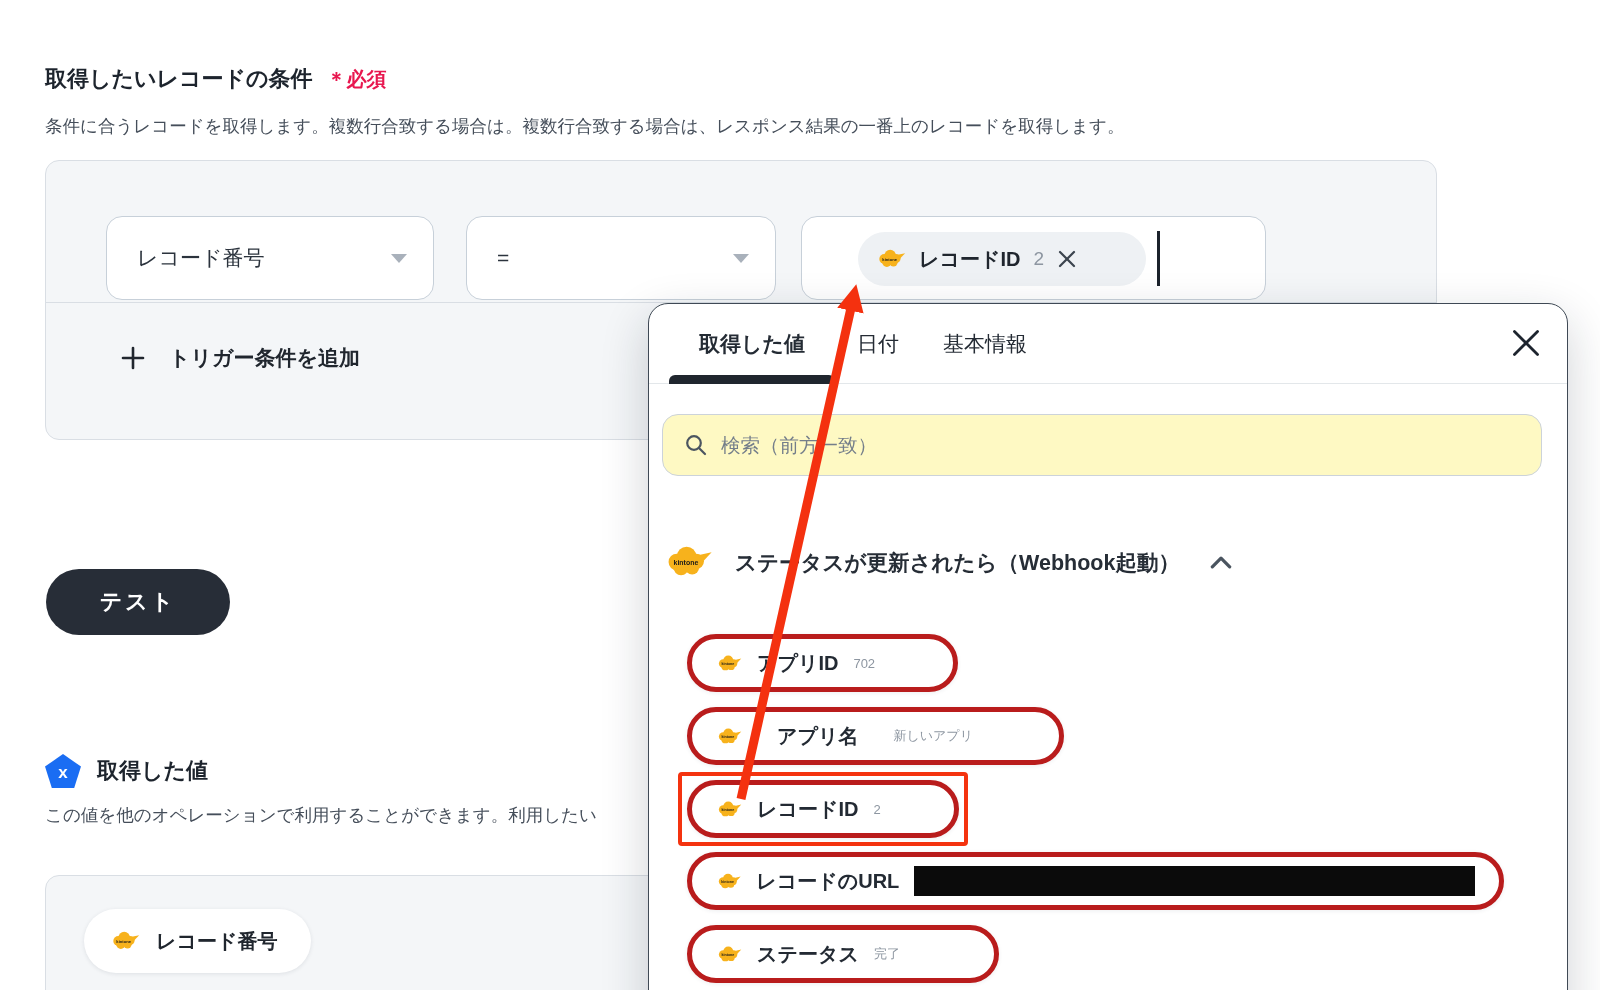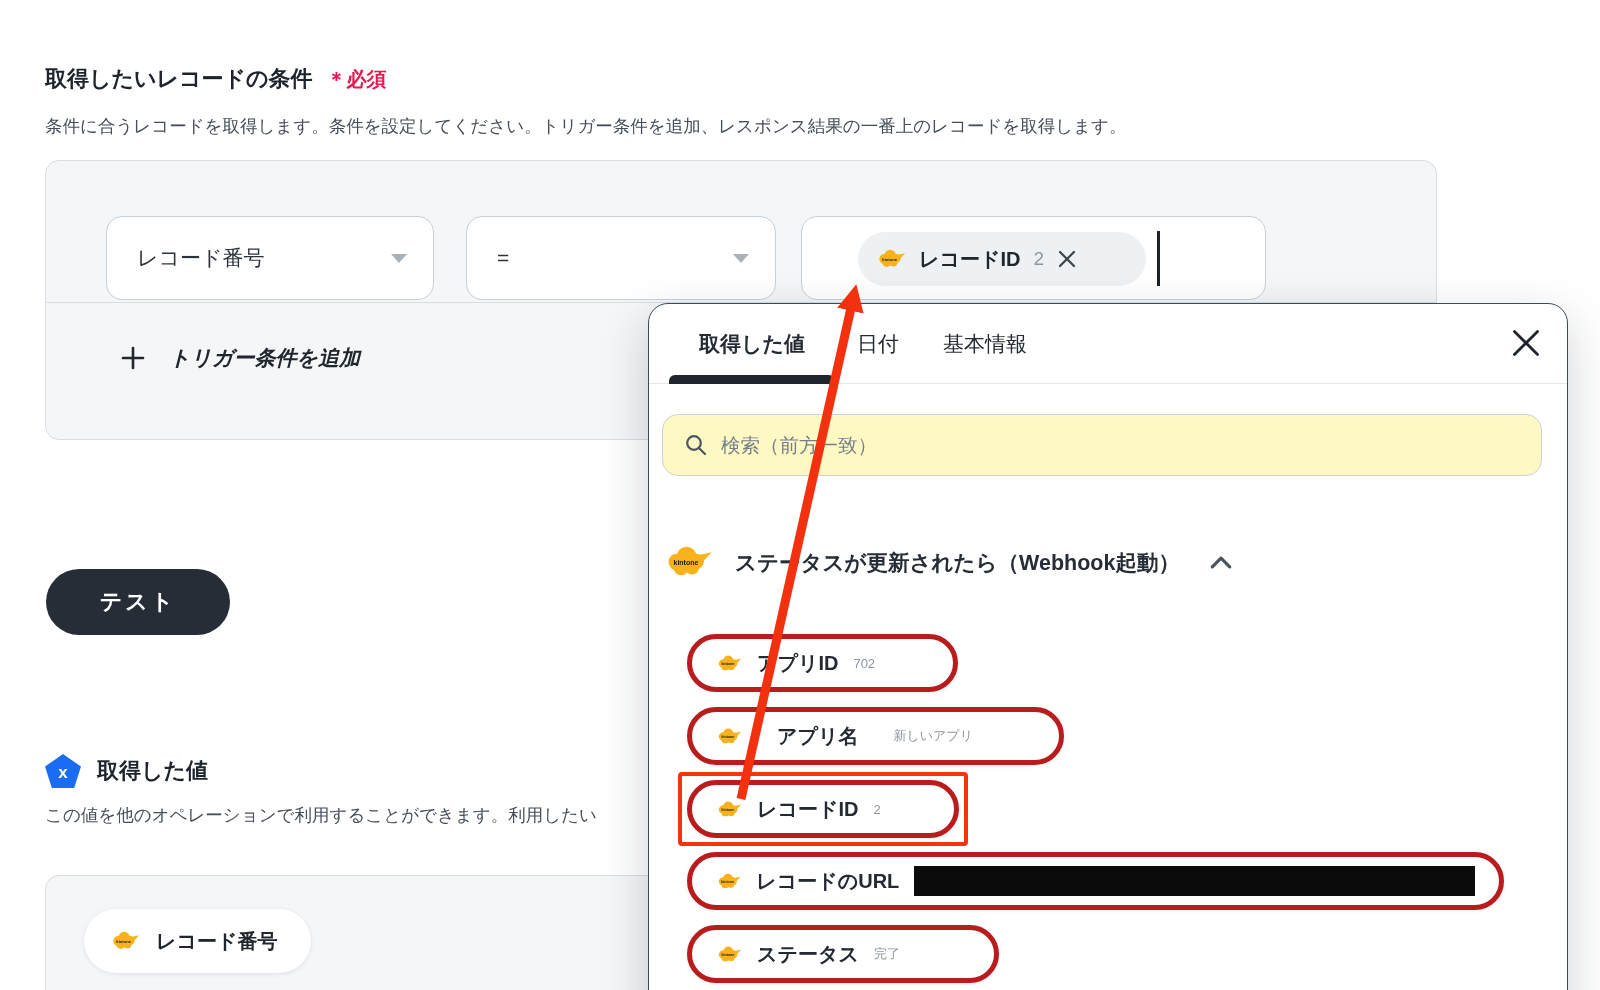--- a/index.html
+++ b/index.html
@@ -36,21 +36,21 @@
   }
   .value-chip {
     position:absolute; left:56px; top:15px; height:54px; width:288px;
     background:#eef1f4; border-radius:27px;
     display:flex; align-items:center; gap:13px; padding:0 16px 0 18px;
   }
   .chip-label { font-weight:bold; font-size:20px; color:#20262e; white-space:nowrap; }
   .chip-value { font-size:19px; color:#8d96a1; }
   .text-caret { position:absolute; left:355px; top:14px; width:2.5px; height:55px; background:#1b222b; }
   .add-trigger { position:absolute; left:75px; top:175px; height:44px; display:flex; align-items:center; gap:24px; cursor:pointer; }
-  .add-label { font-size:21px; font-weight:bold; color:#20262e;font-style:italic; }
+  .add-label { font-size:21px; font-weight:bold; color:#20262e; }
 
   
   .test-button {
     position:absolute; left:46px; top:549px; width:184px; height:66px; border-radius:33px;
     background:#272d37; color:#fff; font-size:22px; font-weight:bold; letter-spacing:3px;
     display:flex; align-items:center; justify-content:center; cursor:pointer;
   }
 
   
   .result-head { position:absolute; left:45px; top:734px; display:flex; align-items:center; gap:16px; }
@@ -160,21 +160,21 @@
     </symbol>
   </defs>
 </svg>
 
 <div class="page">
 
   <div class="heading-row">
     <span class="page-title">取得したいレコードの条件</span>
     <span class="required-badge">＊必須</span>
   </div>
-  <div class="page-desc">条件に合うレコードを取得します。条件を設定してください。トリガー条件を追加、レスポンス結果の一番上のレコードを取得します。</div>
+  <div class="page-desc">条件に合うレコードを取得します。複数行合致する場合は。複数行合致する場合は、レスポンス結果の一番上のレコードを取得します。</div>
 
   <div class="condition-box">
     <div class="hairline"></div>
 
     <div class="field f1">
       <span class="field-label">レコード番号</span>
       <span class="caret-down"></span>
     </div>
 
     <div class="field f2">

